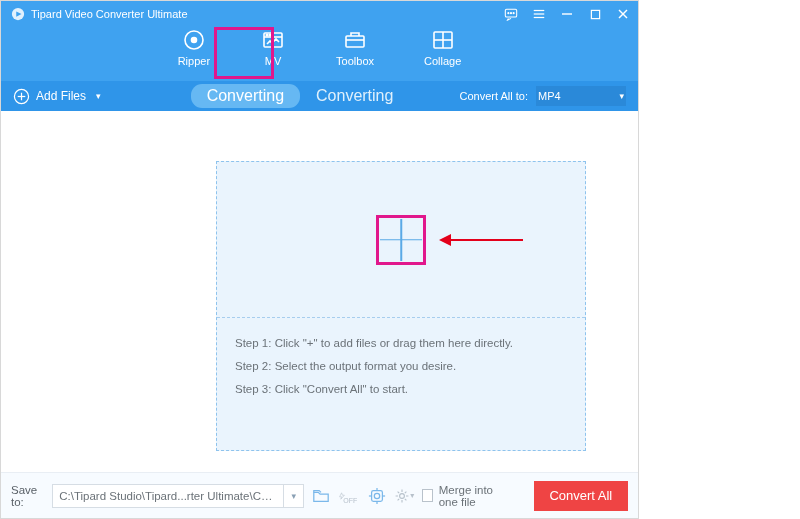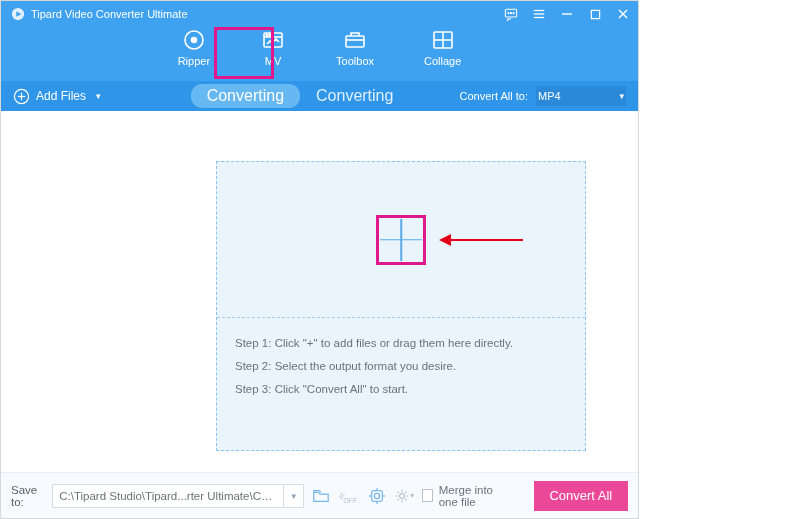--- a/index.html
+++ b/index.html
@@ -44,21 +44,21 @@
   .drop-steps { padding:14px 18px; font-size:11.5px; color:#6b7278; line-height:2.0; }
   
   .footer { height:46px; background:#f7fbff; border-top:1px solid #e9eef4; display:flex; align-items:center; padding:0 10px; gap:8px; font-size:11.5px; color:#5a6168;}
   .path-box { display:flex; align-items:center; border:1px solid #d6dde4; background:#fff; height:24px; }
   .path-text { width:230px; padding:0 6px; overflow:hidden; white-space:nowrap; text-overflow:ellipsis; color:#6b7278;}
   .path-dd { width:20px; border-left:1px solid #d6dde4; display:flex; align-items:center; justify-content:center; height:100%; cursor:pointer; color:#8aa0b4;}
   .foot-ic { width:22px; height:22px; display:flex; align-items:center; justify-content:center; cursor:pointer; color:#7bb8ea;}
   .foot-ic.gray { color:#b7c1cb; }
   .merge { display:flex; align-items:center; gap:6px; margin-left:auto; color:#6b7278; cursor:pointer;}
   .chk { width:13px; height:13px; border:1px solid #b9c2cb; background:#fff;}
-  .convert-btn { background:#ec4899; color:#fff; border:none; width:120px; height:30px; font-size:13px; margin-left:14px; cursor:pointer;}
+  .convert-btn { background:#ef4444; color:#fff; border:none; width:120px; height:30px; font-size:13px; margin-left:14px; cursor:pointer;}
   svg { display:block; }
 </style>
 </head>
 <body>
 
 <div class="window">
 
   <div class="header">
     <div class="titlebar">
       <span class="logo">

